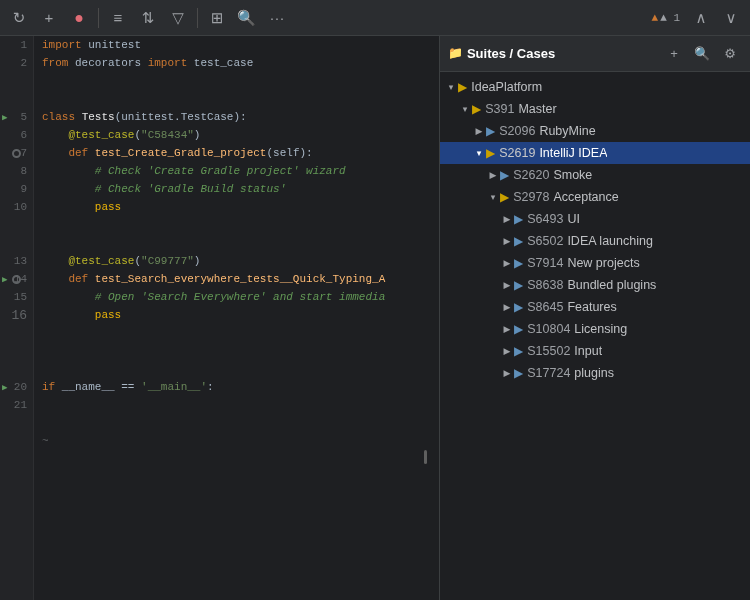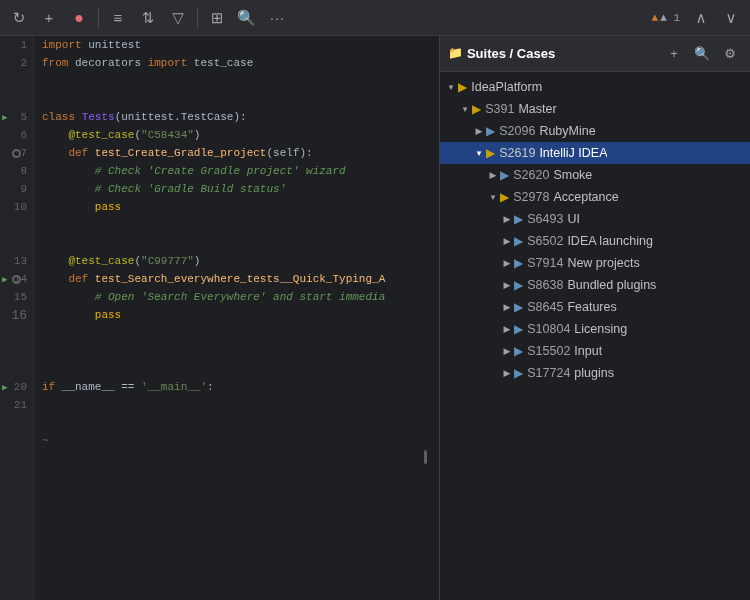--- a/index.html
+++ b/index.html
@@ -96,21 +96,21 @@
       font-size: 11px;
       line-height: 18px;
     }
     .kw-import { color: #cc7832; }
     .kw-from { color: #cc7832; }
     .kw-class { color: #cc7832; }
     .kw-def { color: #cc7832; }
     .kw-if { color: #cc7832; }
     .kw-pass { color: #eab308; }
     .mod-name { color: #a9b7c6; }
-    .cls-name { color: #8b5cf6; }
+    .cls-name { color: #e5e5e5; }
     .fn-name { color: #fdba74; }
     .decorator { color: #bbb529; }
     .string { color: #6a8759; }
     .comment { color: #629755; font-style: italic; }
     .param { color: #a9b7c6; }
     .paren { color: #a9b7c6; }
     .colon { color: #a9b7c6; }
     .tilde { color: #606366; }
     .dunder { color: #a9b7c6; }
     .eq { color: #a9b7c6; }

